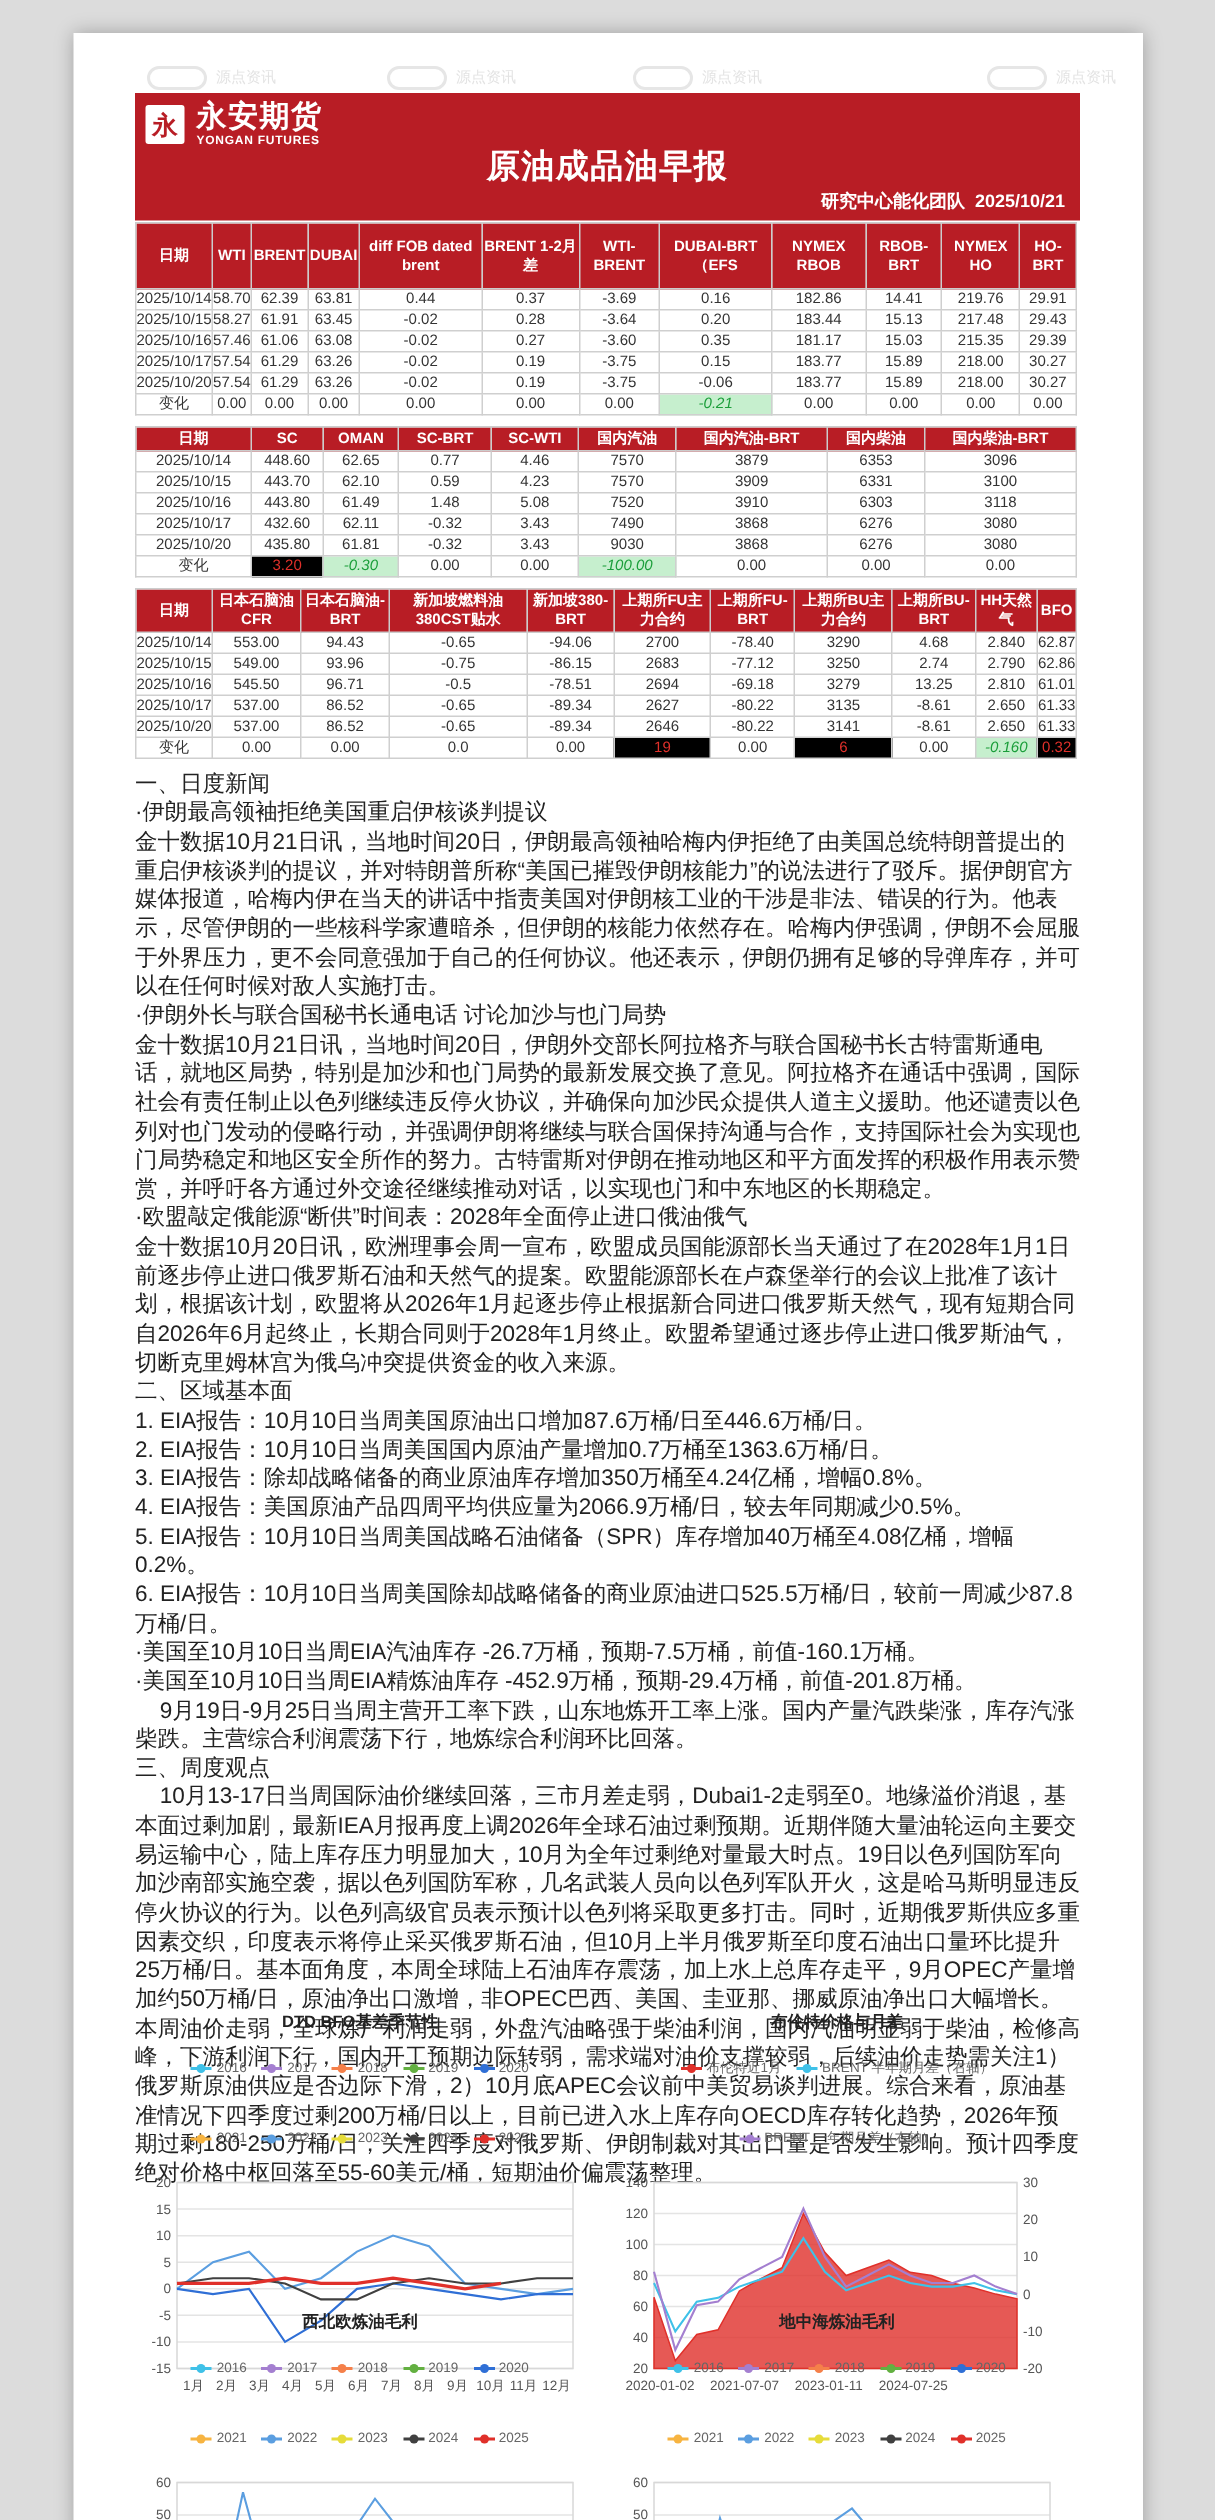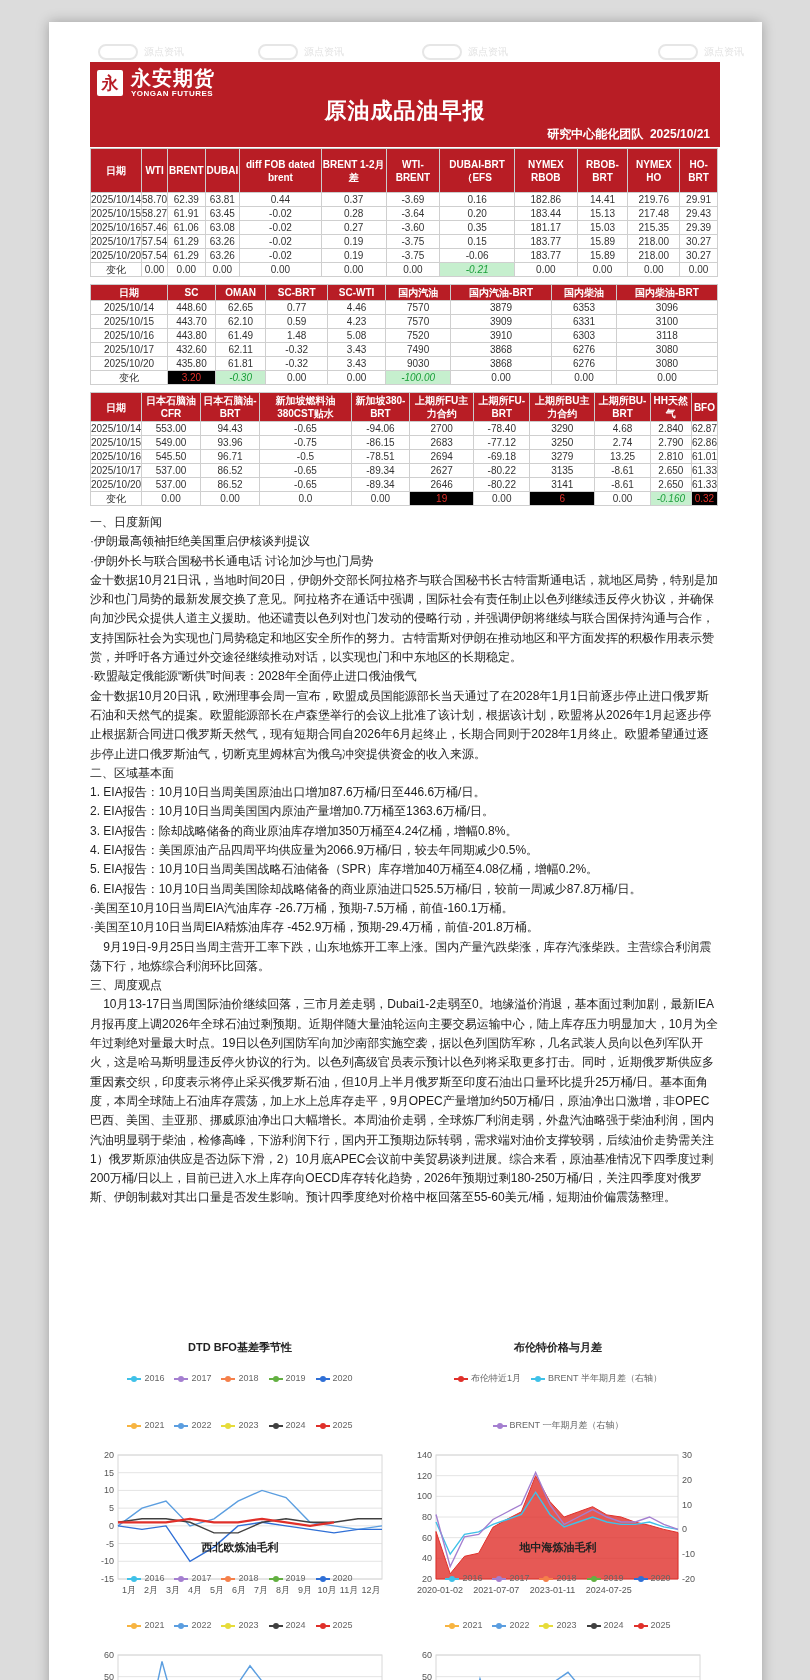--- a/index.html
+++ b/index.html
@@ -26,21 +26,21 @@
   th { background: #b81d25; color: #fff; font-weight: bold; border: 1px solid #ccc; text-align: center; line-height: 13px; padding: 1px 1px; }
   td { border: 1px solid #cfcfcf; text-align: center; height: 14px; line-height: 12px; padding: 0; color: #333; }
   td.up { background: #000000; color: #e0302a; }
   td.down { background: #c6efce; color: #1b9e3a; font-style: italic; }
   #t1 { top: 148px; }
   #t1 th { height: 44px; }
   #t2 { top: 284px; }
   #t2 th { height: 15px; }
   #t3 { top: 392px; }
   #t3 th { height: 28px; }
-  .text { position: absolute; left: 90px; top: 513px; width: 630px; font-size: 12px; line-height: 19.3px; color: #222; }
+  .text { position: absolute; left: 90px; top: 513px; width: 630px; font-size: 15px; line-height: 19.3px; color: #222; }
   .text p { margin: 0; }
   .text .indent { text-indent: 1.1em; }
   .charts { position: absolute; left: 90px; top: 1340px; width: 630px; }
   .chart { position: absolute; width: 300px; }
   .chart-title { text-align: center; font-size: 11px; font-weight: bold; color: #222; }
   .legend { display: flex; flex-wrap: wrap; justify-content: center; font-size: 9px; color: #666; padding: 0 20px; }
   .legend span.item { display: inline-flex; align-items: center; margin: 16px 5px; line-height: 15px; }
   .legend i { display: inline-block; width: 14px; height: 2px; position: relative; margin-right: 3px; }
   .legend i::after { content: ""; position: absolute; left: 4px; top: -2px; width: 6px; height: 6px; border-radius: 50%; background: inherit; }
   svg text { font-family: "Liberation Sans", sans-serif; font-size: 9px; fill: #555; }
@@ -352,20 +352,21 @@
         <td>0.00</td>
         <td class="down">-0.160</td>
         <td class="up">0.32</td>
       </tr>
     </tbody>
 </table>
 
 <section class="text">
   <p>一、日度新闻</p>
   <p>·伊朗最高领袖拒绝美国重启伊核谈判提议</p>
+  <p>金十数据10月21日讯，当地时间20日，伊朗最高领袖哈梅内伊拒绝了由美国总统特朗普提出的重启伊核谈判的提议，并对特朗普所称“美国已摧毁伊朗核能力”的说法进行了驳斥。据伊朗官方媒体报道，哈梅内伊在当天的讲话中指责美国对伊朗核工业的干涉是非法、错误的行为。他表示，尽管伊朗的一些核科学家遭暗杀，但伊朗的核能力依然存在。哈梅内伊强调，伊朗不会屈服于外界压力，更不会同意强加于自己的任何协议。他还表示，伊朗仍拥有足够的导弹库存，并可以在任何时候对敌人实施打击。</p>
   <p>·伊朗外长与联合国秘书长通电话 讨论加沙与也门局势</p>
   <p>金十数据10月21日讯，当地时间20日，伊朗外交部长阿拉格齐与联合国秘书长古特雷斯通电话，就地区局势，特别是加沙和也门局势的最新发展交换了意见。阿拉格齐在通话中强调，国际社会有责任制止以色列继续违反停火协议，并确保向加沙民众提供人道主义援助。他还谴责以色列对也门发动的侵略行动，并强调伊朗将继续与联合国保持沟通与合作，支持国际社会为实现也门局势稳定和地区安全所作的努力。古特雷斯对伊朗在推动地区和平方面发挥的积极作用表示赞赏，并呼吁各方通过外交途径继续推动对话，以实现也门和中东地区的长期稳定。</p>
   <p>·欧盟敲定俄能源“断供”时间表：2028年全面停止进口俄油俄气</p>
   <p>金十数据10月20日讯，欧洲理事会周一宣布，欧盟成员国能源部长当天通过了在2028年1月1日前逐步停止进口俄罗斯石油和天然气的提案。欧盟能源部长在卢森堡举行的会议上批准了该计划，根据该计划，欧盟将从2026年1月起逐步停止根据新合同进口俄罗斯天然气，现有短期合同自2026年6月起终止，长期合同则于2028年1月终止。欧盟希望通过逐步停止进口俄罗斯油气，切断克里姆林宫为俄乌冲突提供资金的收入来源。</p>
   <p>二、区域基本面</p>
   <p>1. EIA报告：10月10日当周美国原油出口增加87.6万桶/日至446.6万桶/日。</p>
   <p>2. EIA报告：10月10日当周美国国内原油产量增加0.7万桶至1363.6万桶/日。</p>
   <p>3. EIA报告：除却战略储备的商业原油库存增加350万桶至4.24亿桶，增幅0.8%。</p>
   <p>4. EIA报告：美国原油产品四周平均供应量为2066.9万桶/日，较去年同期减少0.5%。</p>
   <p>5. EIA报告：10月10日当周美国战略石油储备（SPR）库存增加40万桶至4.08亿桶，增幅0.2%。</p>

